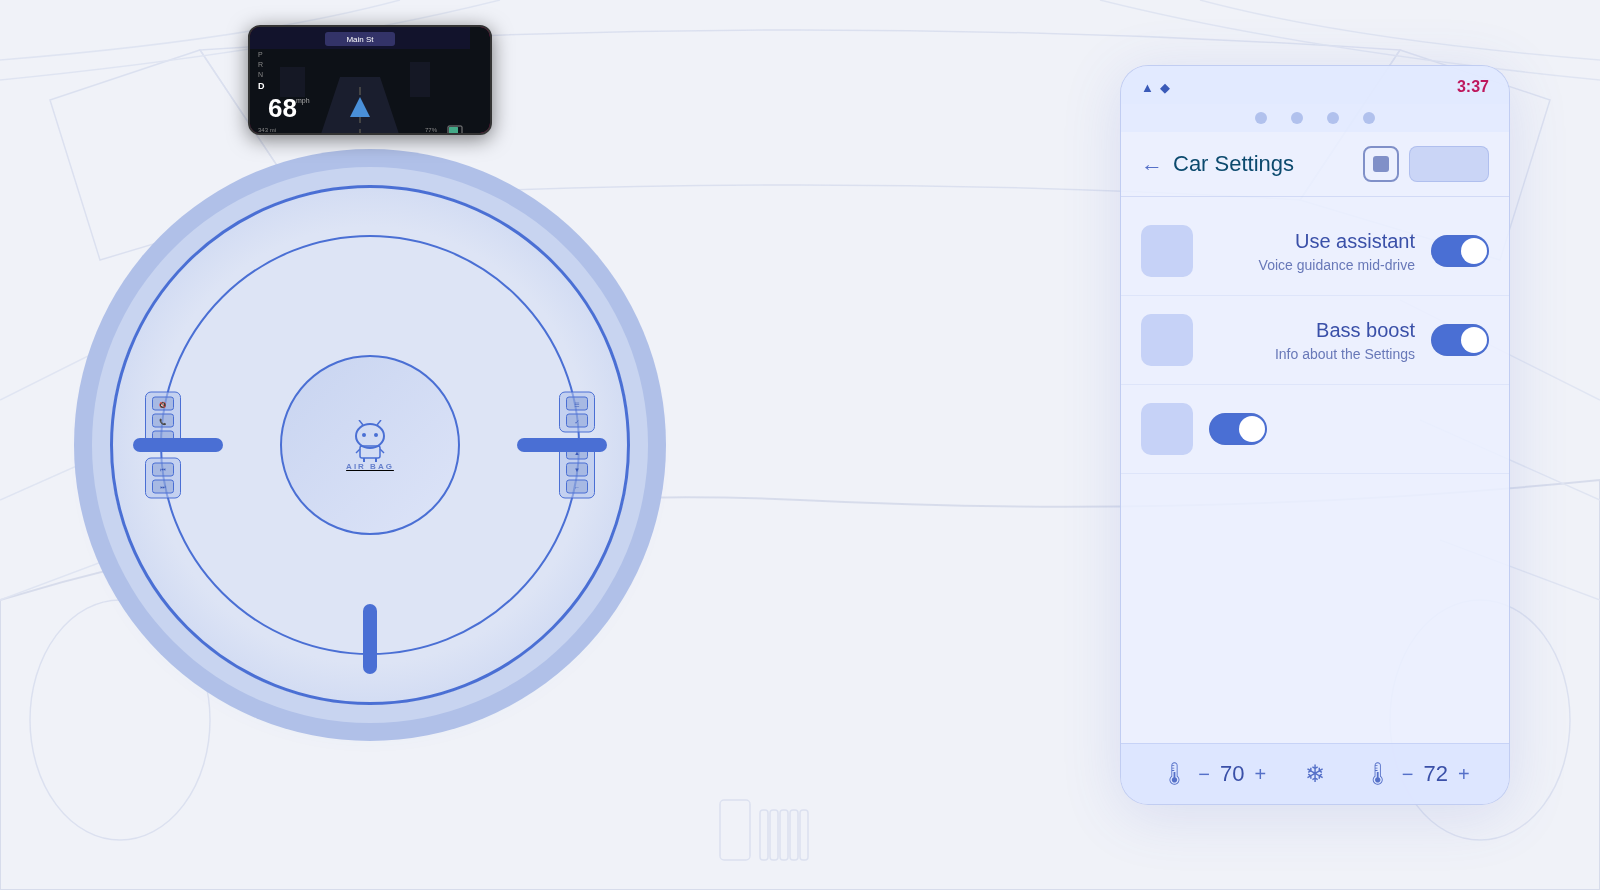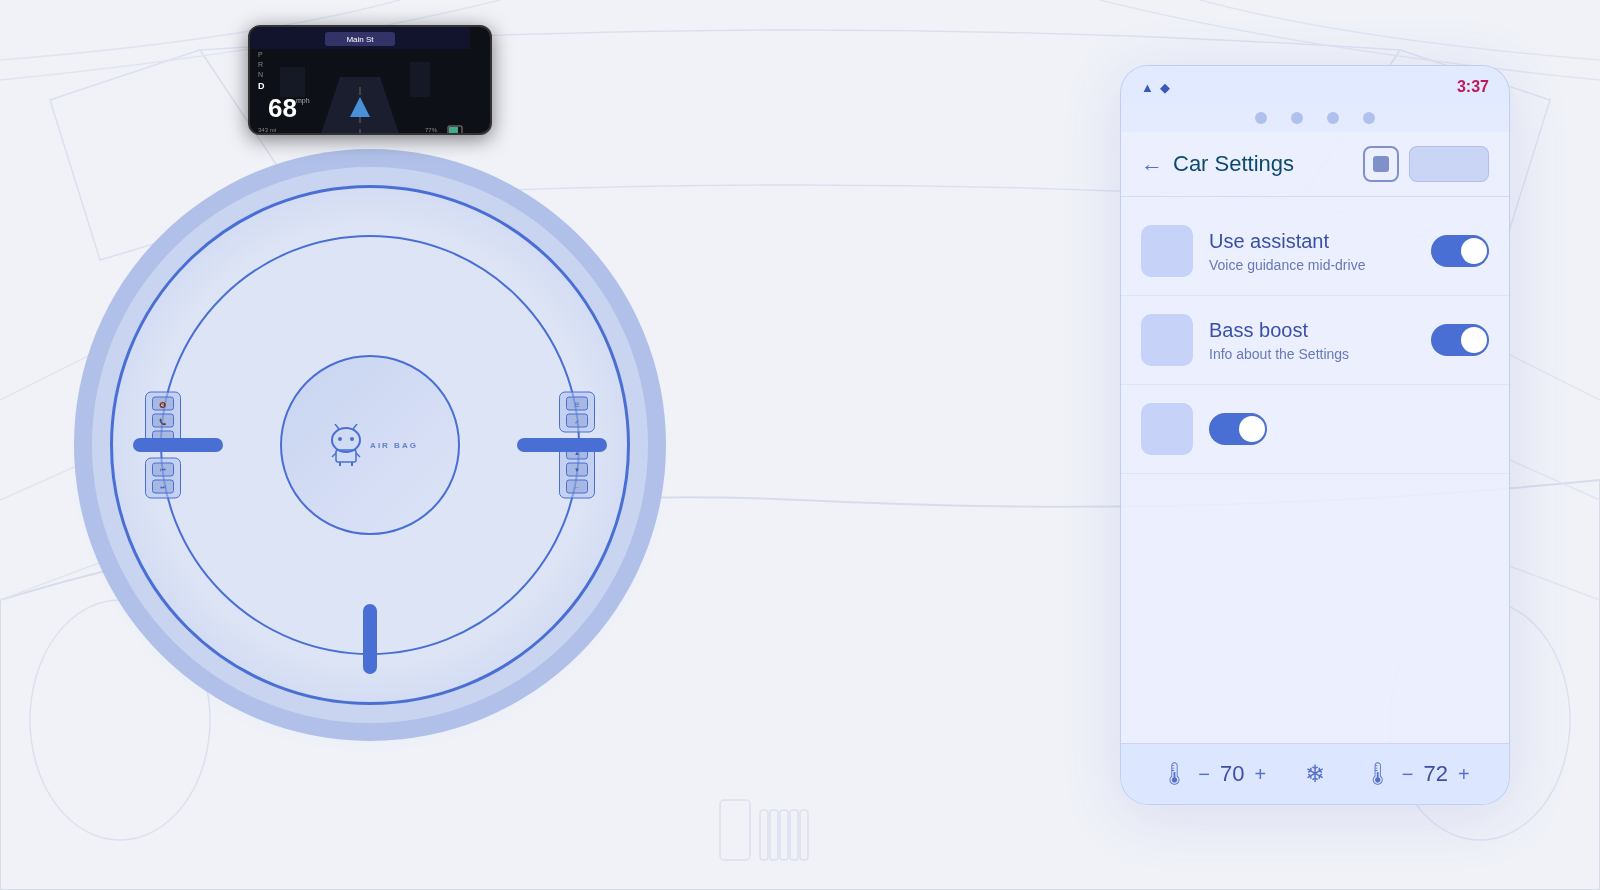--- a/index.html
+++ b/index.html
@@ -55,25 +55,26 @@
       background: transparent;
     }
 
     .steering-hub {
       width: 180px;
       height: 180px;
       border-radius: 50%;
       background: linear-gradient(135deg, #c8d4f0, #dde4f8);
       border: 2px solid #4a6fd4;
       display: flex;
-      flex-direction: row;
+      flex-direction: column;
       align-items: center;
       justify-content: center;
       position: relative;
       z-index: 2;
+      text-decoration: underline;
     }
 
     .airbag-label {
       font-size: 8px;
       color: #6680cc;
       letter-spacing: 2px;
       font-weight: 600;
     }
 
     
@@ -261,20 +262,21 @@
       border: 1.5px solid rgba(150,170,230,0.5);
       border-radius: 8px;
       cursor: pointer;
     }
 
     
     .settings-list {
       flex: 1;
       padding: 10px 0;
       overflow: hidden;
+      text-align: right;
     }
 
     .setting-item {
       display: flex;
       align-items: center;
       padding: 18px 20px;
       gap: 16px;
       border-bottom: 1px solid rgba(150,170,230,0.15);
     }
 

